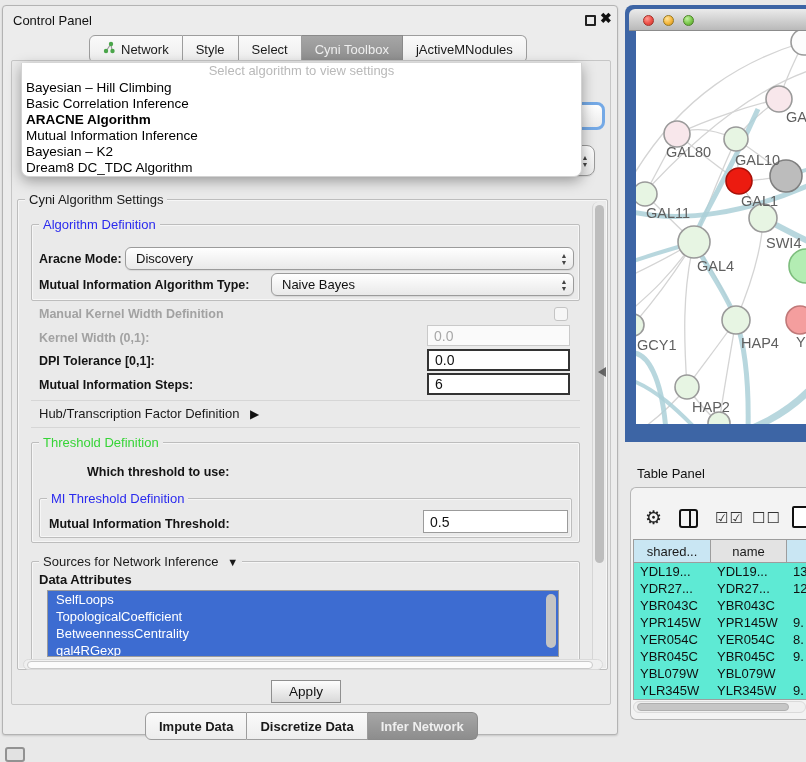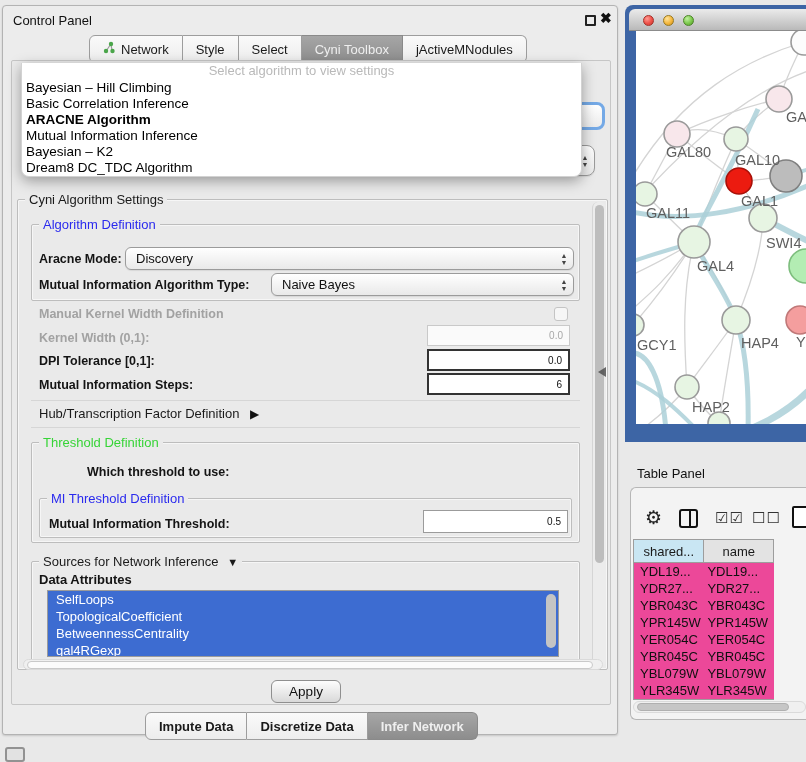--- a/index.html
+++ b/index.html
@@ -23,21 +23,21 @@
 
   
   .cp-content{left:8px;top:54px;width:600px;height:645px;background:#eaeaea;border:1px solid #c6c6c6;border-radius:2px}
 
   
   .combo{background:linear-gradient(#ffffff,#e9e9e9);border:1px solid #9b9b9b;border-radius:6px;font-size:13px;display:flex;align-items:center;box-shadow:0 1px 1px rgba(0,0,0,.08)}
   .combo .val{padding-left:10px;flex:1;color:#111;overflow:hidden;white-space:nowrap}
   .stepper{width:18px;text-align:center;color:#444;font-size:7px;line-height:7px}
 
   
-  input.field{font-family:"Liberation Sans",sans-serif;font-size:10px;text-align:right;padding:0 6px;background:#fff;border:2px solid #333;color:#111;width:100%;height:100%}
+  input.field{font-family:"Liberation Sans",sans-serif;font-size:14px;padding:0 6px;background:#fff;border:2px solid #333;color:#111;width:100%;height:100%}
   input.field.soft{border:1px solid #9b9b9b}
   input.field.dis{border:1px solid #c9c9c9;background:#fafafa;color:#a8a8a8}
 
   
   .group{border:1px solid #bdbdbd;border-radius:2px;box-shadow:inset 0 0 0 1px rgba(255,255,255,.55)}
   .legend{position:absolute;background:#eaeaea;padding:0 4px;font-size:13px;white-space:nowrap}
   .legend.blue{color:#2a2aee}
   .legend.green{color:#37d437}
 
   .lbl{font-size:12.5px;font-weight:bold;color:#141414;white-space:nowrap}
@@ -54,21 +54,21 @@
   .vtrack{background:#ececec;border-left:1px solid #d5d5d5;border-radius:6px}
   .vthumb{position:absolute;left:2px;width:9px;background:#bdbdbd;border-radius:5px}
   .htrack{background:#f0f0f0;border:1px solid #dadada;border-radius:6px}
   .hthumb{position:absolute;top:1px;height:8px;background:#fbfbfb;border:1px solid #c9c9c9;border-radius:5px}
 
   
   .attr-list{background:#fff;border:1px solid #9b9b9b;overflow:hidden}
   .attr-item{height:17px;line-height:17px;font-size:13px;color:#fff;background:#3d6cd1;padding-left:8px;white-space:nowrap}
 
   
-  .btn{background:linear-gradient(#fdfdfd,#d9d9d9);border:1px solid #8f8f8f;border-radius:6px;font-size:13.5px;color:#111;text-align:center;line-height:21px}
+  .btn{background:linear-gradient(#fdfdfd,#d9d9d9);border:1px solid #8f8f8f;border-radius:0;font-size:13.5px;color:#111;text-align:center;line-height:21px}
 
   .sepline{height:1px;background:#d6d6d6}
 
   
   .net-frame{left:625px;top:5px;width:181px;height:437px;background:#3d65a5;border-radius:8px 0 0 0}
   .net-titlebar{left:629px;top:9px;width:177px;height:22px;background:linear-gradient(#ebebeb,#b9b9b9);border-radius:6px 0 0 0;border-bottom:1px solid #8c8c8c}
   .tl{position:absolute;top:6px;width:11px;height:11px;border-radius:50%}
   .tl.red{background:radial-gradient(circle at 35% 30%,#ff9a92,#ee5048 55%,#c33b33);border:1px solid #a52f28}
   .tl.yel{background:radial-gradient(circle at 35% 30%,#ffe39a,#f5b73d 55%,#c88d22);border:1px solid #9a7a1e}
   .tl.grn{background:radial-gradient(circle at 35% 30%,#c0f0a0,#7cc94c 55%,#55992e);border:1px solid #4c8527}
@@ -81,21 +81,21 @@
   
   .tp-title{left:637px;top:466px;font-size:13px;color:#111}
   .tp-panel{left:630px;top:487px;width:176px;height:233px;background:#f3f3f3;border:1px solid #b6b6b6;border-right:none;border-radius:6px 0 0 6px}
   .ticon{position:absolute;color:#222}
   .gear{font-size:19px}
   .cbpair{font-size:15px;letter-spacing:1px;color:#333}
   .splitcols{width:19px;height:19px;border:2.5px solid #111;border-radius:3px}
   .splitcols:before{content:"";position:absolute;left:50%;top:0;width:2.5px;height:100%;background:#111}
   .docicon{width:22px;height:22px;border:2.5px solid #111;border-radius:2px;background:#fff}
 
-  .tbl{left:633px;top:539px;width:141px;height:161px;background:#ec4899;border:1px solid #9d9d9d;border-right:none;overflow:hidden}
+  .tbl{left:633px;top:539px;width:173px;height:161px;background:#5eead4;border:1px solid #9d9d9d;border-right:none;overflow:hidden}
   .tbl-head{display:flex;height:23px;border-bottom:1px solid #9d9d9d;font-size:13px}
   .th{border-right:1px solid #9d9d9d;display:flex;align-items:center;justify-content:center;background:#e3e3e3;overflow:hidden;white-space:nowrap}
   .th.selcol{background:#c9e6f3}
   .tr{display:flex;height:17px;font-size:13px;line-height:17px}
   .td{overflow:hidden;white-space:nowrap;padding-left:6px;color:#101010}
 
   .mini-icon{left:5px;top:747px;width:20px;height:15px;border:2px solid #929292;border-radius:3px;background:#e2e2e2}
   .cursor{left:598px;top:367px;width:0;height:0;border-top:5px solid transparent;border-bottom:5px solid transparent;border-right:8px solid #4a4a4a;opacity:.8}
 </style>
 </head>

